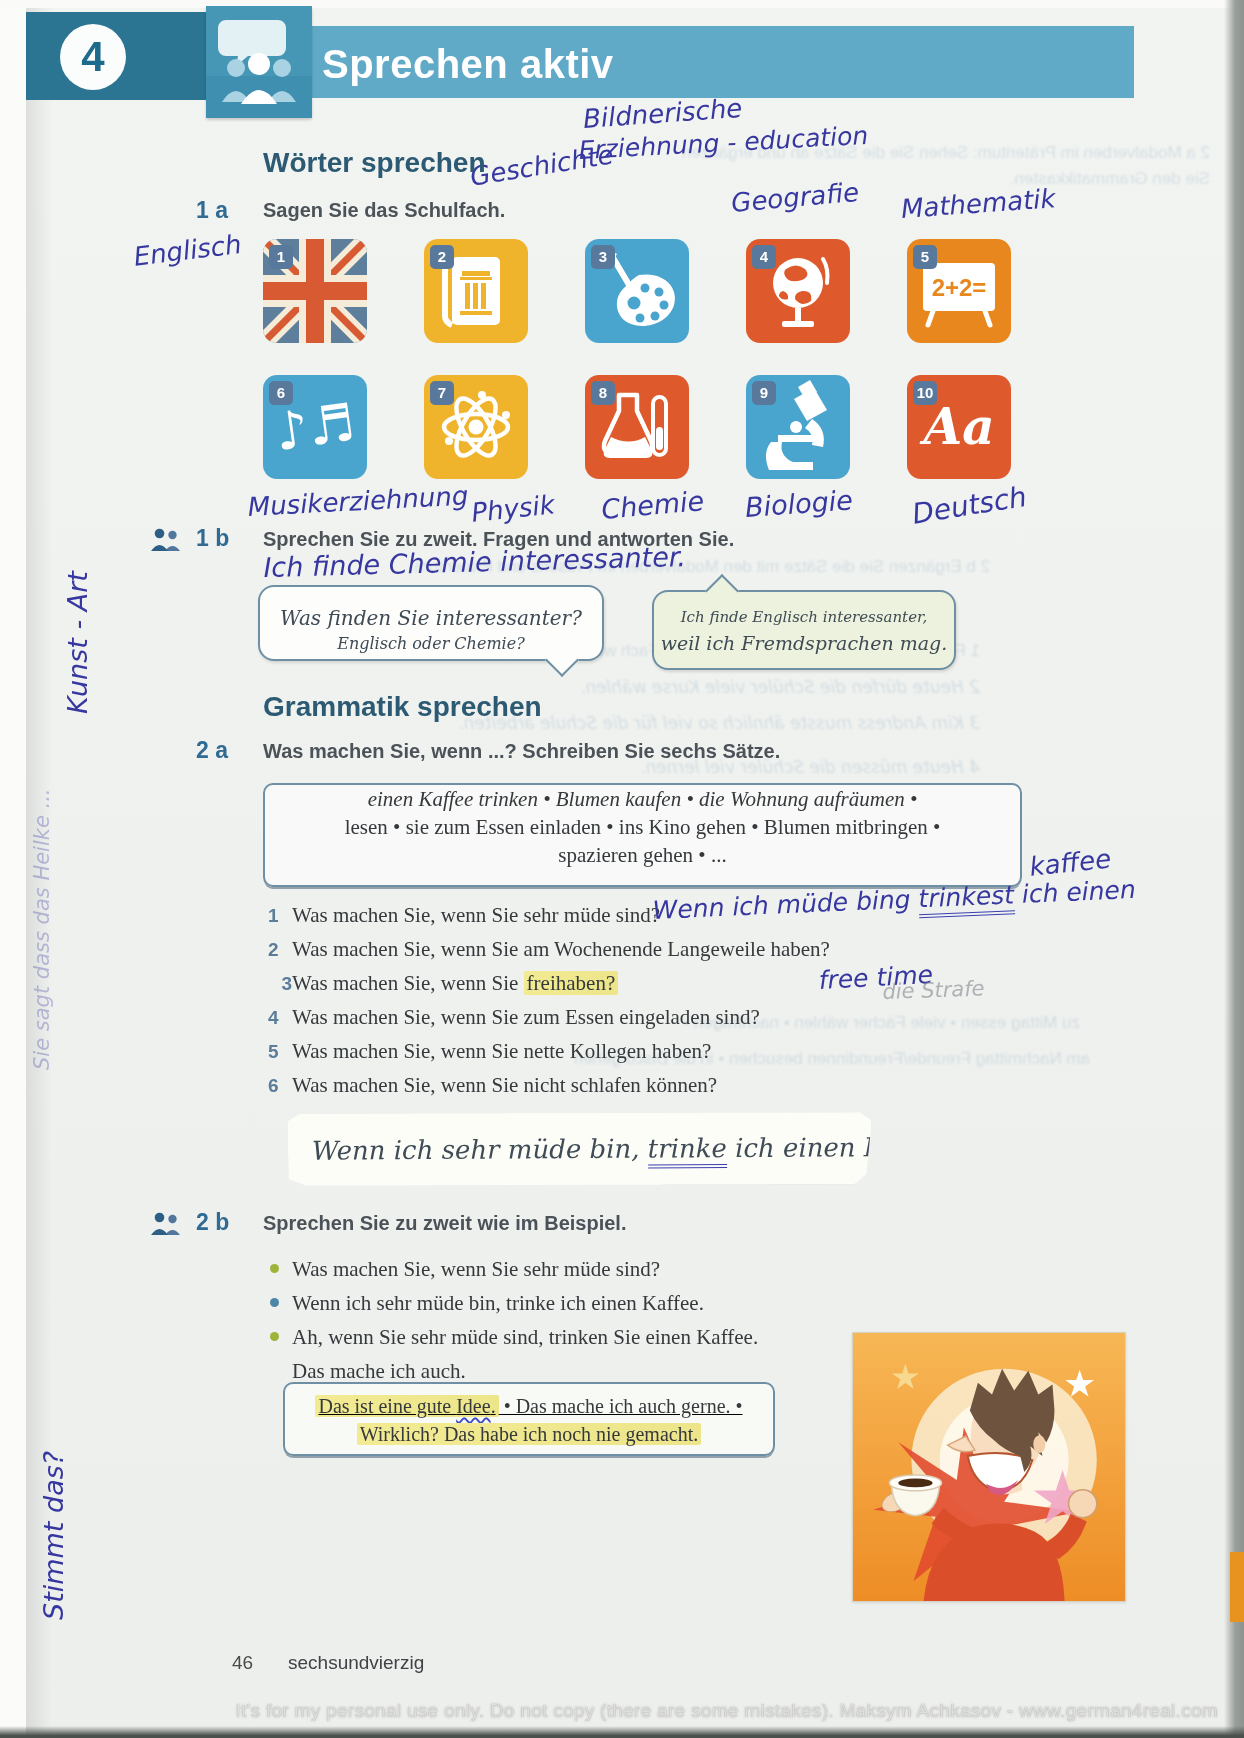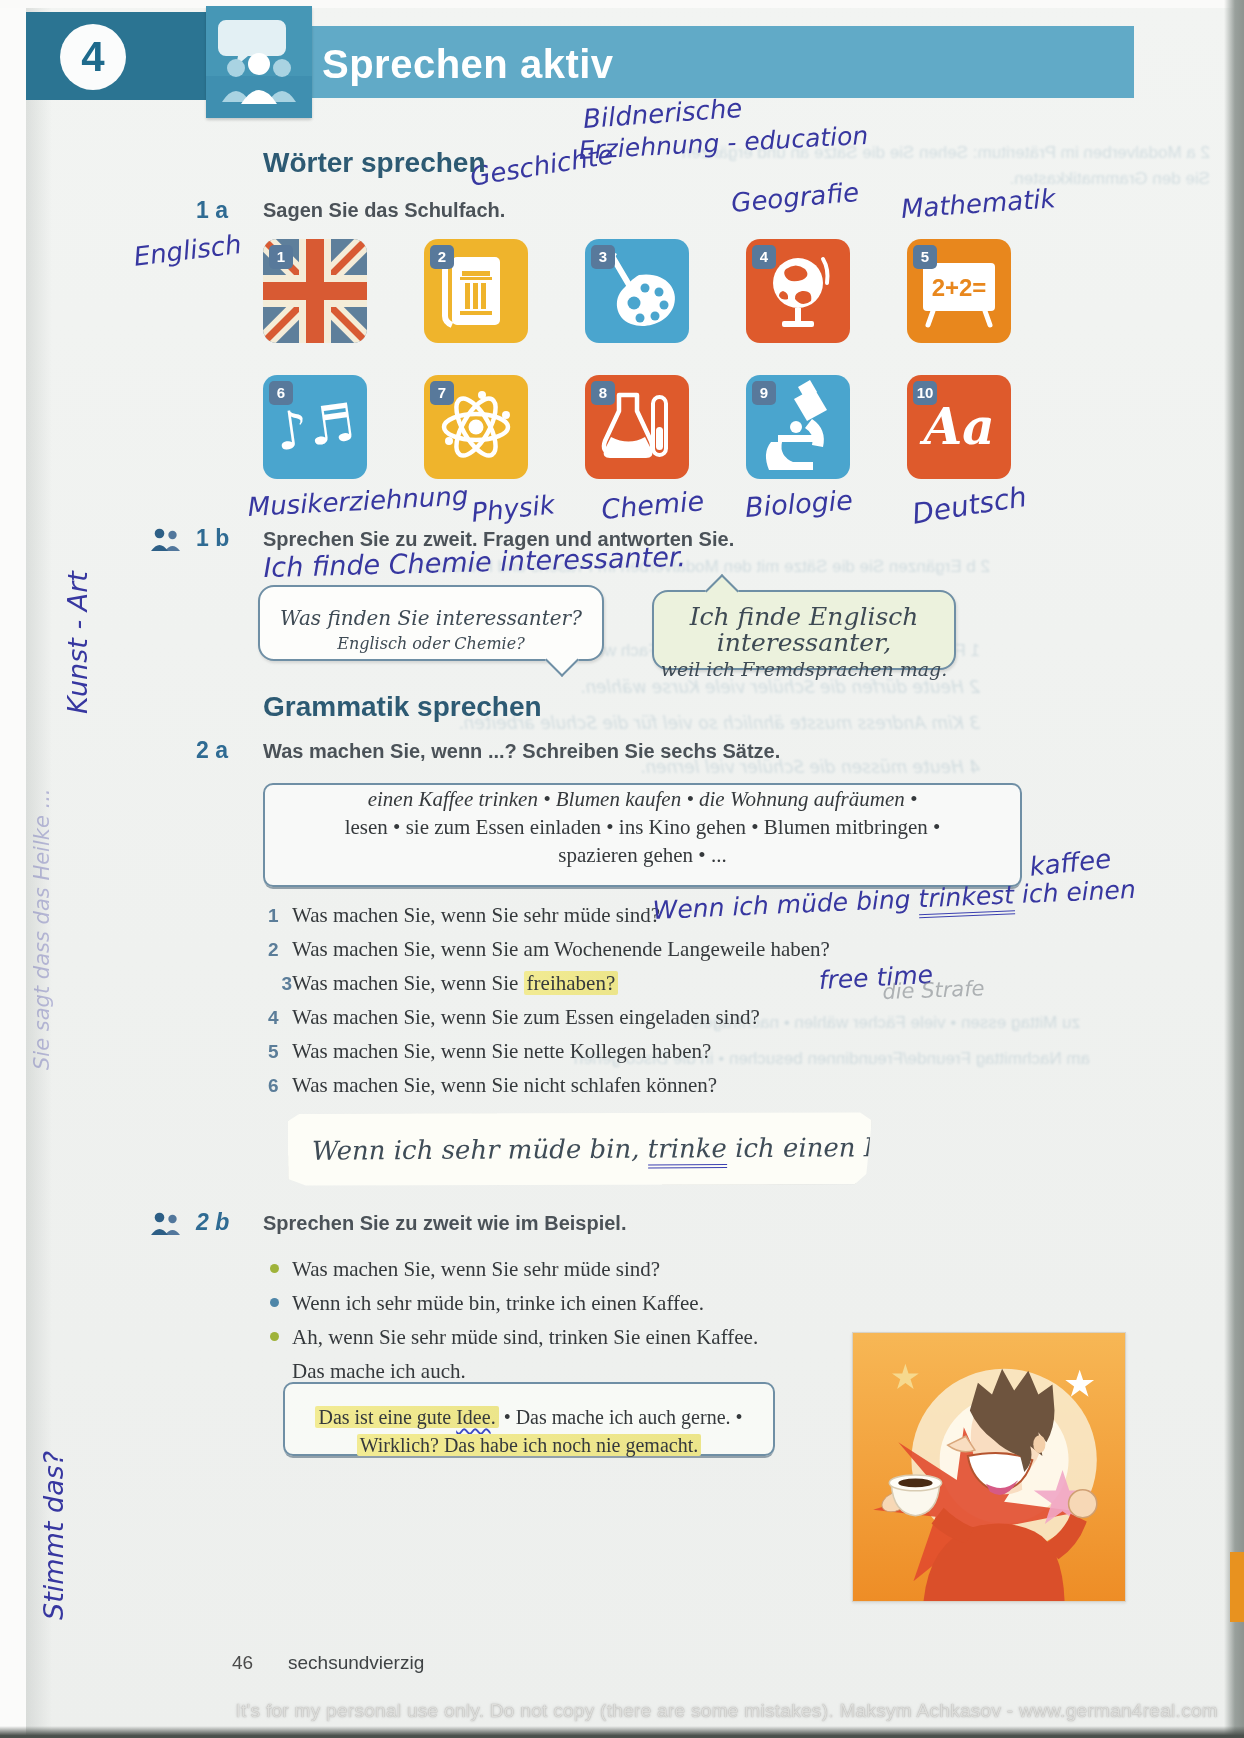--- a/index.html
+++ b/index.html
@@ -227,21 +227,21 @@
   <div class="abs task-text" style="left:263px;top:527px;">Sprechen Sie zu zweit. Fragen und antworten Sie.</div>
   <div class="abs hw" style="left:263px;top:552px;font-size:27px;transform:rotate(-1.5deg);">Ich finde Chemie interessanter.</div>
 
   <div class="abs bubble" style="left:258px;top:585px;width:342px;height:72px;background:#fdfdfb;text-align:center;">
     <div class="bubble-tail" style="left:290px;bottom:-13px;background:#fdfdfb;border-right:2px solid #6f8fa5;border-bottom:2px solid #6f8fa5;"></div>
     <div class="script" style="font-size:20px;line-height:26px;margin-top:18px;">Was finden Sie interessanter?</div>
     <div class="script" style="font-size:16px;line-height:26px;">Englisch oder Chemie?</div>
   </div>
   <div class="abs bubble" style="left:652px;top:590px;width:300px;height:76px;background:#ecf2dd;text-align:center;">
     <div class="bubble-tail" style="left:56px;top:-13px;background:#ecf2dd;border-left:2px solid #6f8fa5;border-top:2px solid #6f8fa5;"></div>
-    <div class="script" style="font-size:25px;line-height:26px;margin-top:12px;">Ich finde Englisch interessanter,</div>
+    <div class="script" style="font-size:15px;line-height:26px;margin-top:12px;">Ich finde Englisch interessanter,</div>
     <div class="script" style="font-size:19px;line-height:26px;">weil ich Fremdsprachen mag.</div>
   </div>
 
   <div class="abs sec-heading" style="left:263px;top:692px;">Grammatik sprechen</div>
   <div class="abs task-num" style="left:196px;top:738px;">2 a</div>
   <div class="abs task-text" style="left:263px;top:739px;">Was machen Sie, wenn ...? Schreiben Sie sechs Sätze.</div>
 
   <div class="abs rulebox" style="left:263px;top:783px;width:755px;height:100px;text-align:center;">
     <div class="qtext" style="line-height:28px;font-style:italic;">einen Kaffee trinken • Blumen kaufen • die Wohnung aufräumen •</div>
     <div class="qtext" style="line-height:28px;">lesen • sie zum Essen einladen • ins Kino gehen • Blumen mitbringen •</div>
@@ -281,38 +281,38 @@
   </div>
 
   <div class="abs" style="left:150px;top:1212px;">
     <svg width="32" height="24" viewBox="0 0 32 24">
       <circle cx="22.5" cy="7" r="4.2" fill="#52779c"></circle>
       <path d="M15 23 q7.5 -10 15 0 z" fill="#52779c"></path>
       <circle cx="9.5" cy="5.5" r="4.8" fill="#2d5f86"></circle>
       <path d="M1 23 q8.5 -12 17 0 z" fill="#2d5f86"></path>
     </svg>
   </div>
-  <div class="abs task-num" style="left:196px;top:1210px;font-style:italic;">2 b</div>
+  <div class="abs task-num" style="left:196px;top:1210px;">2 b</div>
   <div class="abs task-text" style="left:263px;top:1211px;">Sprechen Sie zu zweit wie im Beispiel.</div>
 
   <div class="abs" style="left:270px;top:1256px;">
     <span class="dot dot-green" style="margin-right:13px;position:relative;top:-3px;"></span><span class="qtext">Was machen Sie, wenn Sie sehr müde sind?</span>
   </div>
   <div class="abs" style="left:270px;top:1290px;">
     <span class="dot dot-blue" style="margin-right:13px;position:relative;top:-3px;"></span><span class="qtext">Wenn ich sehr müde bin, trinke ich einen Kaffee.</span>
   </div>
   <div class="abs" style="left:270px;top:1324px;">
     <span class="dot dot-green" style="margin-right:13px;position:relative;top:-3px;"></span><span class="qtext">Ah, wenn Sie sehr müde sind, trinken Sie einen Kaffee.</span>
   </div>
   <div class="abs" style="left:292px;top:1358px;">
     <span class="qtext">Das mache ich auch.</span>
   </div>
 
   <div class="abs rulebox" style="left:283px;top:1382px;width:488px;height:70px;text-align:center;background:rgba(252,253,250,.7);">
-    <div style="margin-top:20px;line-height:27px;">
+    <div style="margin-top:9px;line-height:27px;text-decoration:underline;">
       <span class="qtext hl" style="font-size:20px;"><span>Das ist eine gute </span><span class="squig">Idee</span><span>.</span></span><span class="qtext" style="font-size:20px;"> • Das mache ich auch gerne. •</span>
     </div>
     <div style="line-height:27px;">
       <span class="qtext hl" style="font-size:20px;">Wirklich? Das habe ich noch nie gemacht.</span>
     </div>
   </div>
 
   <div class="abs" style="left:852px;top:1332px;width:272px;height:268px;border:1px solid #d8d2c6;box-shadow:0 1px 3px rgba(0,0,0,.1);">
     <svg viewBox="0 0 270 270" width="272" height="268" preserveAspectRatio="none">
       <defs>

